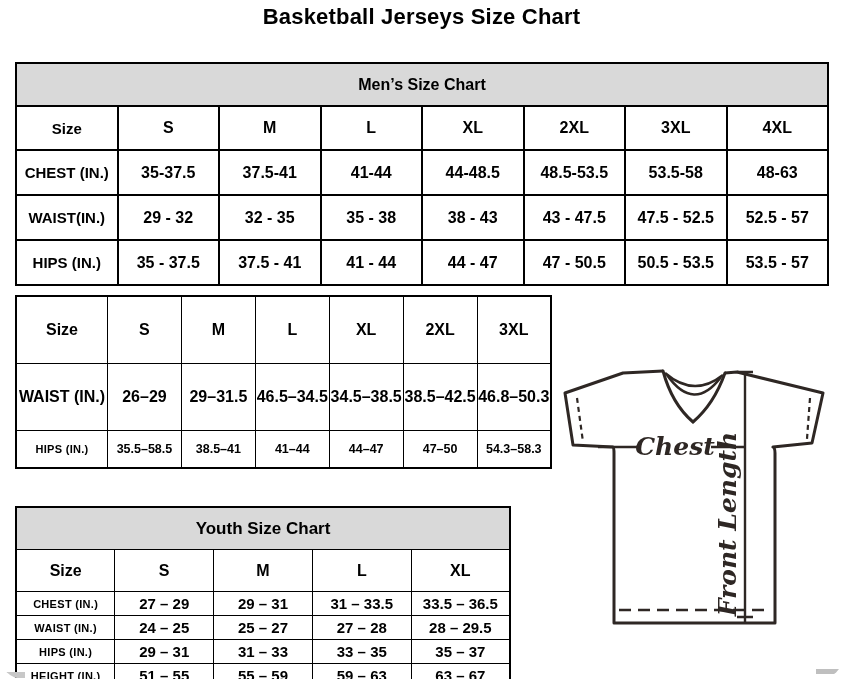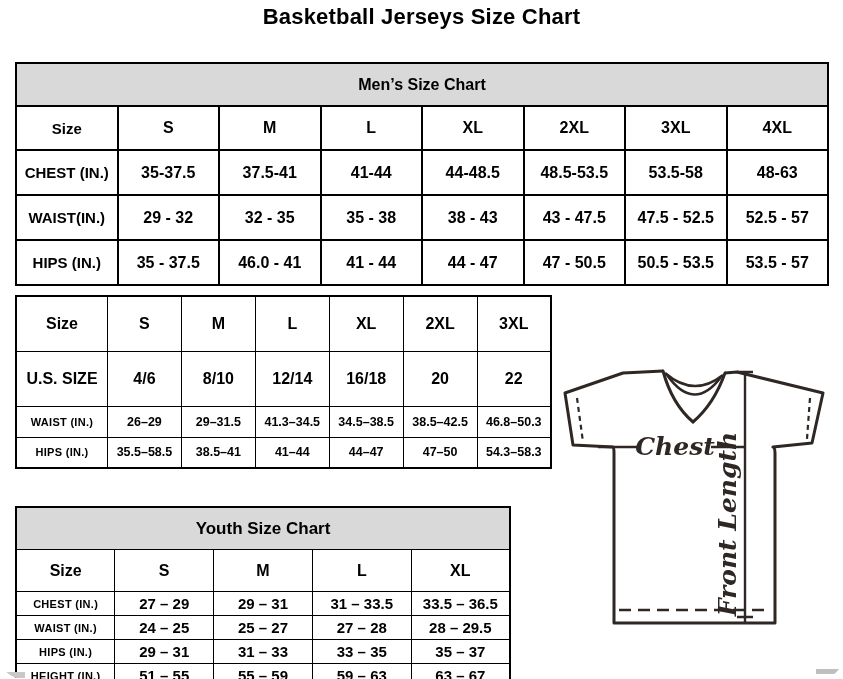--- a/index.html
+++ b/index.html
@@ -82,21 +82,21 @@
             <td class="val">32 - 35</td>
             <td class="val">35 - 38</td>
             <td class="val">38 - 43</td>
             <td class="val">43 - 47.5</td>
             <td class="val">47.5 - 52.5</td>
             <td class="val">52.5 - 57</td>
           </tr>
           <tr>
             <td class="rowlabel colgroup-first">HIPS (IN.)</td>
             <td class="val">35 - 37.5</td>
-            <td class="val">46.0 - 41</td>
+            <td class="val">37.5 - 41</td>
             <td class="val">41 - 44</td>
             <td class="val">44 - 47</td>
             <td class="val">47 - 50.5</td>
             <td class="val">50.5 - 53.5</td>
             <td class="val">53.5 - 57</td>
           </tr>
         </tbody>
       </table>
     </div>
 
@@ -106,33 +106,24 @@
           <tr>
             <td class="rowlabel colgroup-first">Size</td>
             <td class="col">S</td>
             <td class="col">M</td>
             <td class="col">L</td>
             <td class="col">XL</td>
             <td class="col">2XL</td>
             <td class="col">3XL</td>
           </tr>
           <tr>
-            <td class="rowlabel colgroup-first">U.S. SIZE</td>
-            <td class="val">4/6</td>
-            <td class="val">8/10</td>
-            <td class="val">12/14</td>
-            <td class="val">16/18</td>
-            <td class="val">20</td>
-            <td class="val">22</td>
-          </tr>
-          <tr>
             <td class="rowlabel colgroup-first">WAIST (IN.)</td>
             <td class="val">26–29</td>
             <td class="val">29–31.5</td>
-            <td class="val">41.3–34.5</td>
+            <td class="val">46.5–34.5</td>
             <td class="val">34.5–38.5</td>
             <td class="val">38.5–42.5</td>
             <td class="val">46.8–50.3</td>
           </tr>
           <tr>
             <td class="rowlabel colgroup-first">HIPS (IN.)</td>
             <td class="val">35.5–58.5</td>
             <td class="val">38.5–41</td>
             <td class="val">41–44</td>
             <td class="val">44–47</td>

